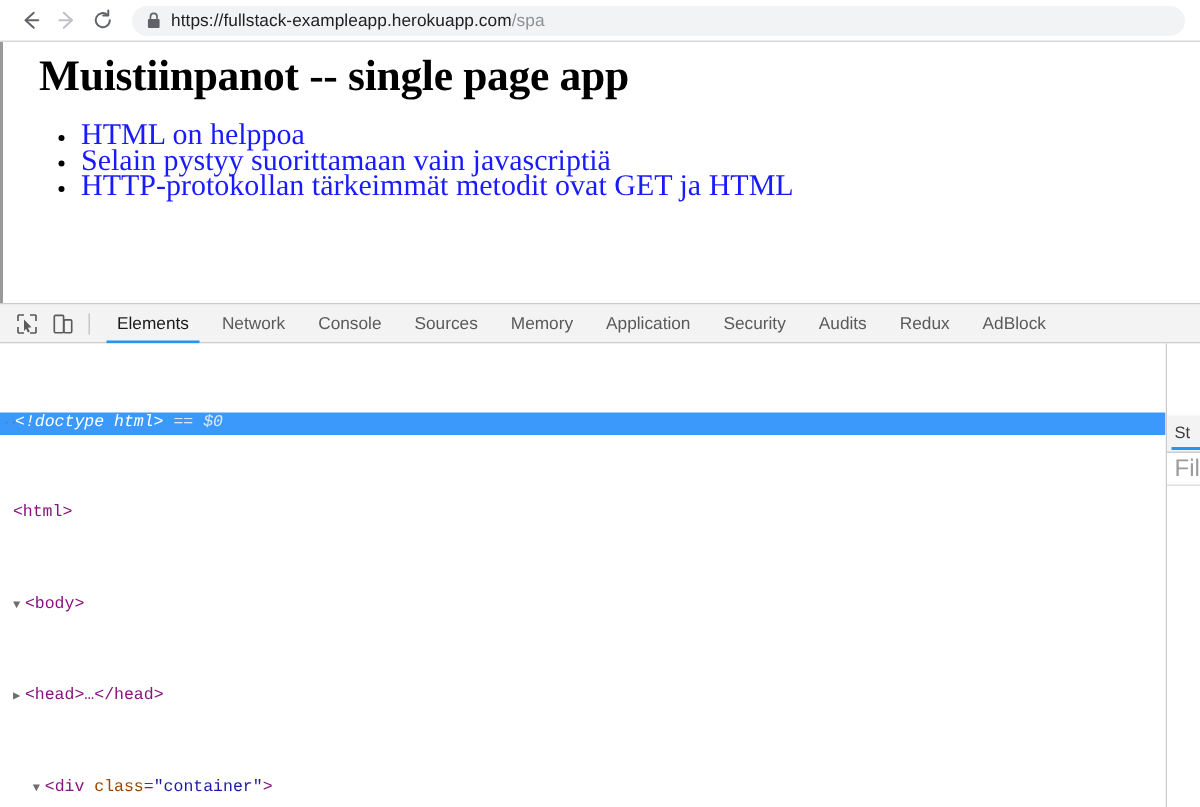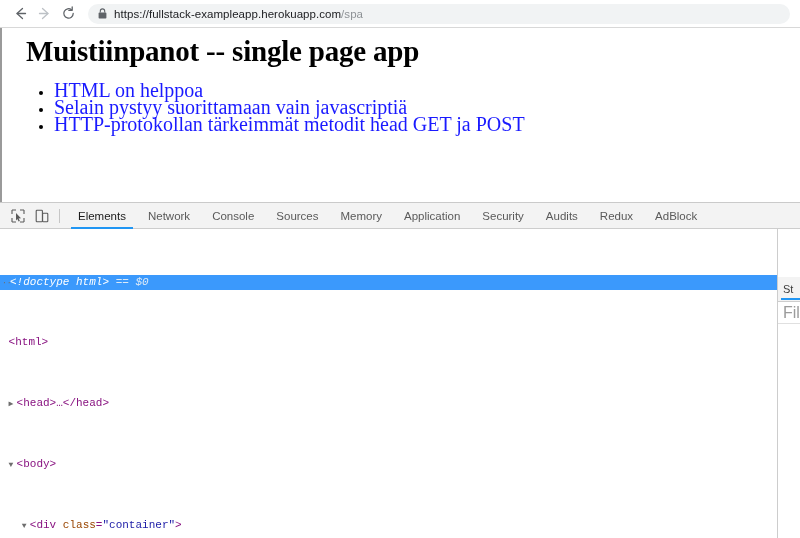--- a/index.html
+++ b/index.html
@@ -301,21 +301,21 @@
     <span class="url-text"><span>https://fullstack-exampleapp.herokuapp.com</span><span class="url-path">/spa</span></span>
   </div>
 </div>
 
 <div class="viewport">
   <div class="page-container">
     <h1 class="page-title">Muistiinpanot -- single page app</h1>
     <ul class="notes-list">
       <li>HTML on helppoa</li>
       <li>Selain pystyy suorittamaan vain javascriptiä</li>
-      <li>HTTP-protokollan tärkeimmät metodit head GET ja POST</li>
+      <li>HTTP-protokollan tärkeimmät metodit ovat GET ja HTML</li>
     </ul>
   </div>
 </div>
 
 <div class="devtools">
 
   <div class="dt-toolbar">
     <div class="dt-icon-btn">
       <svg width="14" height="14" viewBox="0 0 14 14">
         <path d="M1 1 h4 M1 1 v4 M13 1 h-4 M13 1 v4 M1 13 h4 M1 13 v-4 M13 13 h-4 M13 13 v-4" fill="none" stroke="#5a5a5a" stroke-width="1.1"></path>
@@ -345,23 +345,23 @@
 
   <div class="dt-body">
 
     <div class="dom-pane">
       <div class="dom-tree">
 
         <div class="dom-line selected"><span class="tri">··</span><span>&lt;!doctype html&gt;</span> <span class="dollar">== $0</span></div>
 
         <div class="dom-line"> <span class="tag">&lt;html&gt;</span></div>
 
+        <div class="dom-line"> <span class="tri">▼</span><span class="tag">&lt;body&gt;</span></div>
+
         <div class="dom-line"> <span class="tri">▶</span><span class="tag">&lt;head&gt;…&lt;/head&gt;</span></div>
-
-        <div class="dom-line"> <span class="tri">▼</span><span class="tag">&lt;body&gt;</span></div>
 
         <div class="dom-line">   <span class="tri">▼</span><span class="punc">&lt;</span><span class="tag">div</span> <span class="attr">class</span><span class="punc">=</span><span class="val">"container"</span><span class="punc">&gt;</span></div>
 
         
 
         
 
         
 
         

